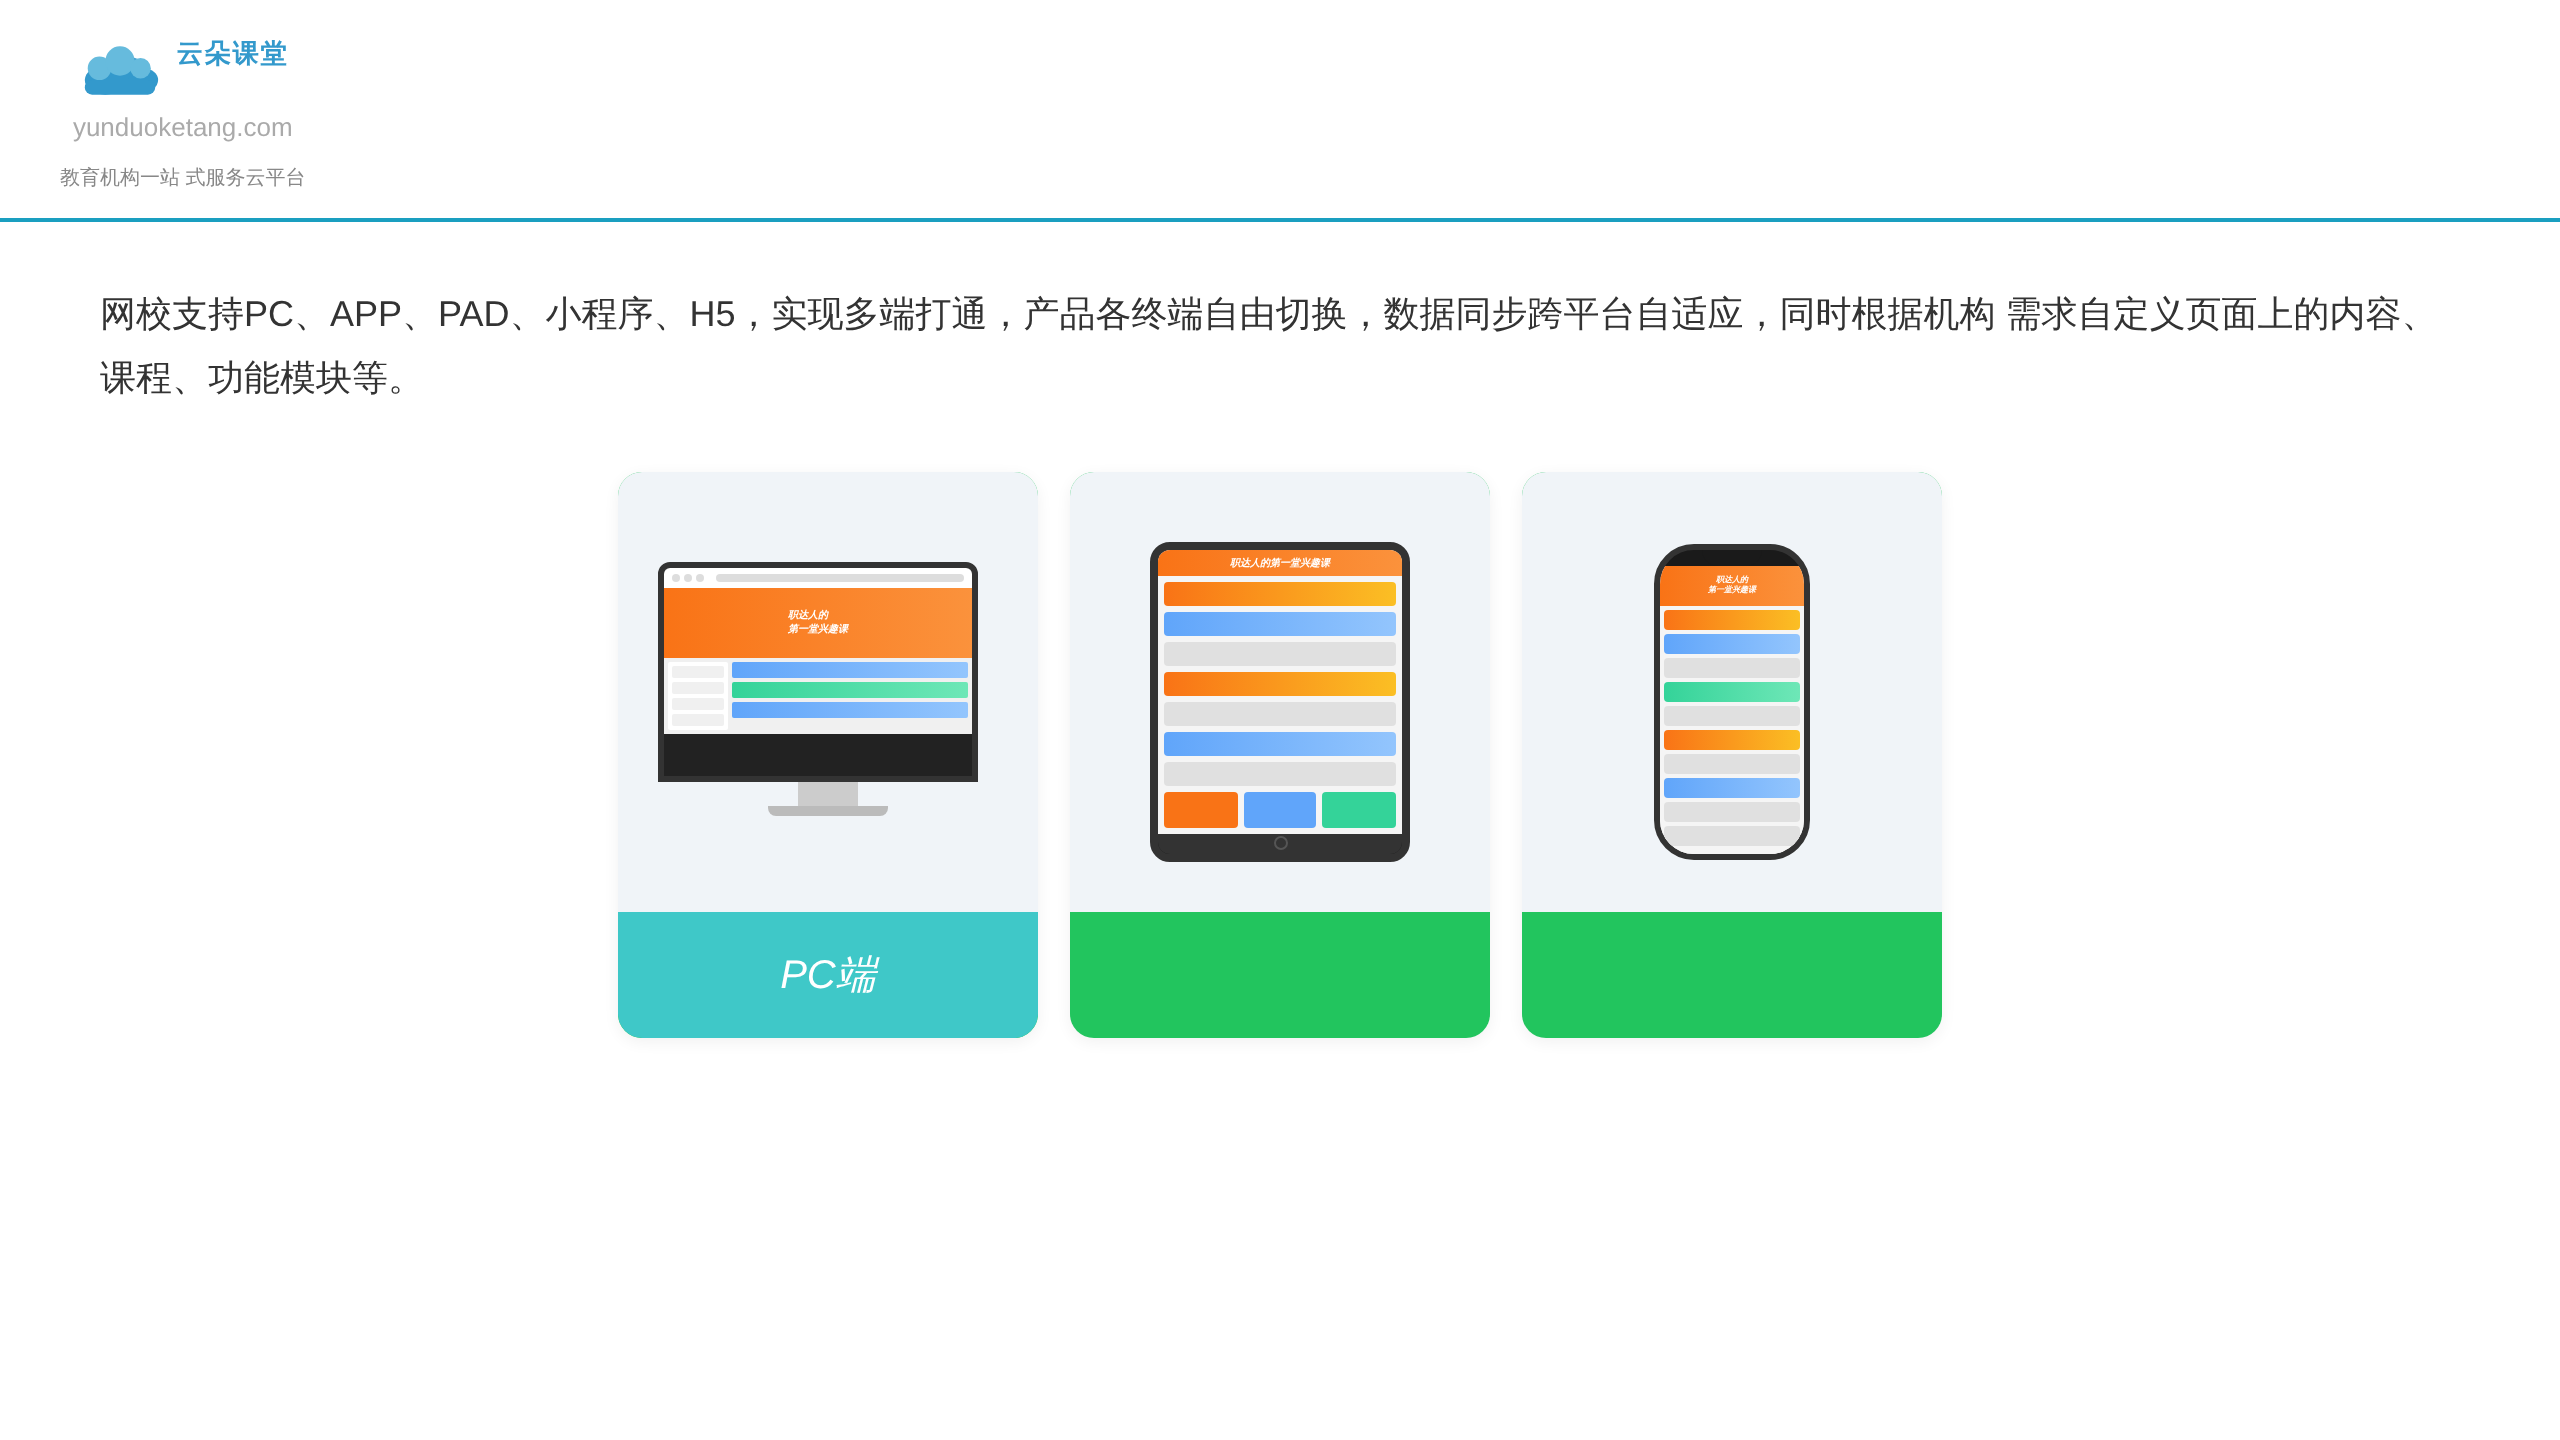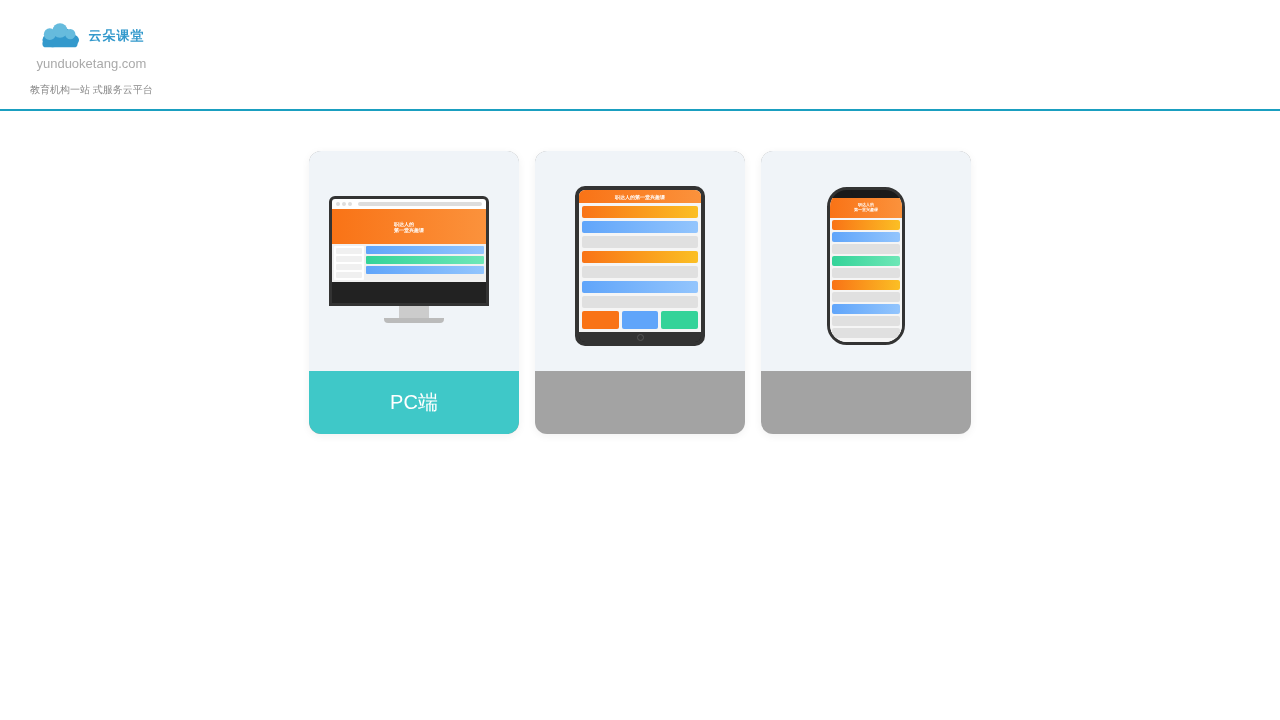--- a/index.html
+++ b/index.html
@@ -35,21 +35,21 @@
       color: #222;
     }
     .logo-area {
       display: flex;
       flex-direction: column;
       align-items: center;
       gap: 2px;
     }
     .logo-cloud {
       display: flex;
-      align-items: center;
+      align-items: flex-start;
       gap: 6px;
     }
     .logo-text {
       font-size: 13px;
       color: #3399cc;
       font-weight: bold;
       letter-spacing: 1px;
     }
     .logo-sub {
       font-size: 10px;
@@ -75,27 +75,28 @@
     }
 
     
     .cards-row {
       display: flex;
       gap: 16px;
       justify-content: center;
       margin-top: 10px;
     }
     .card {
-      background: #a3a3a3;
+      background: #22c55e;
       border-radius: 12px;
       width: 210px;
       display: flex;
       flex-direction: column;
       overflow: hidden;
       box-shadow: 0 2px 8px rgba(0,0,0,0.06);
+      font-style: italic;
     }
     .card-image-area {
       width: 100%;
       height: 220px;
       display: flex;
       align-items: center;
       justify-content: center;
       padding: 20px 10px 10px 10px;
       background: #f0f4f8;
       position: relative;
@@ -352,20 +353,22 @@
       </svg>
       <span class="logo-text">云朵课堂</span>
     </div>
     <span class="logo-url">yunduoketang.com</span>
     <span class="logo-sub">教育机构一站
 式服务云平台</span>
   </div>
 </div>
 
 <div class="main">
+  <div class="description">网校支持PC、APP、PAD、小程序、H5，实现多端打通，产品各终端自由切换，数据同步跨平台自适应，同时根据机构
+需求自定义页面上的内容、课程、功能模块等。</div>
 
   <div class="cards-row">
 
     <div class="card">
       <div class="card-image-area">
 
         <div class="pc-mockup">
           <div class="pc-screen-outer">
             <div class="pc-screen-bar">
               <div class="pc-screen-bar-dot"></div>

